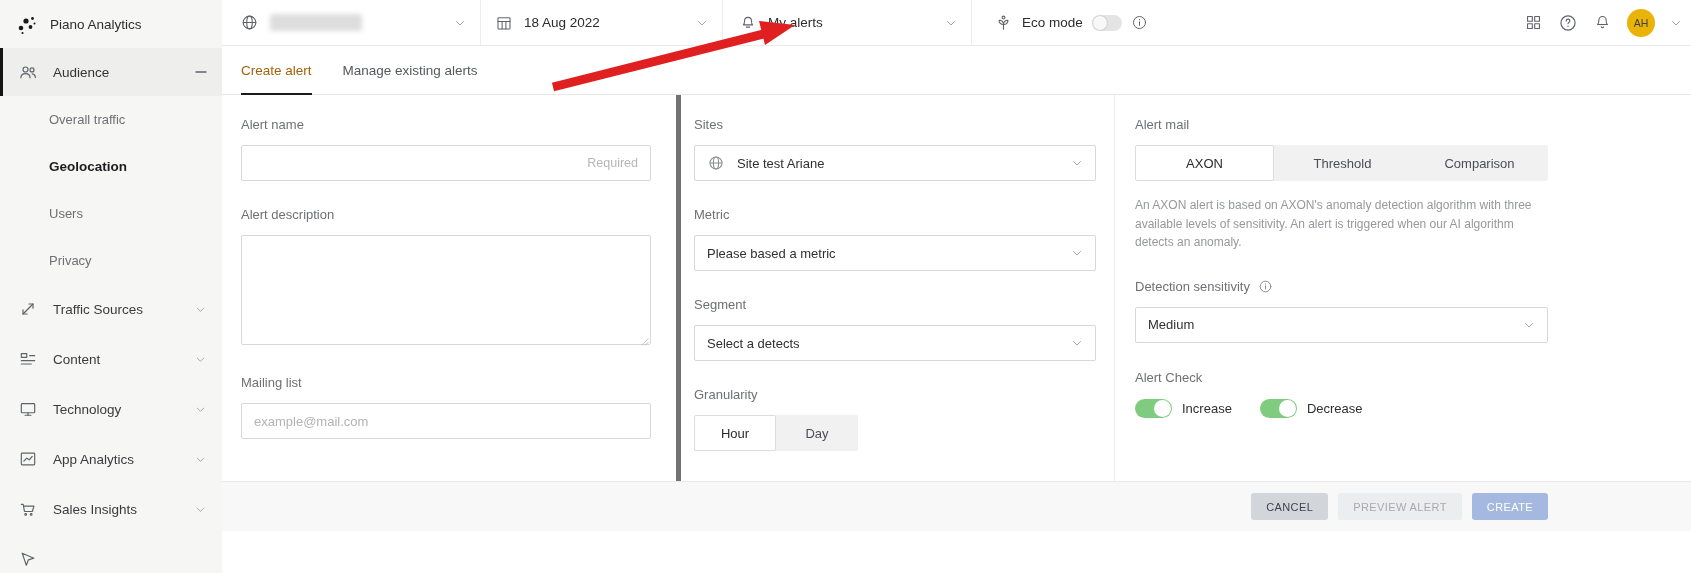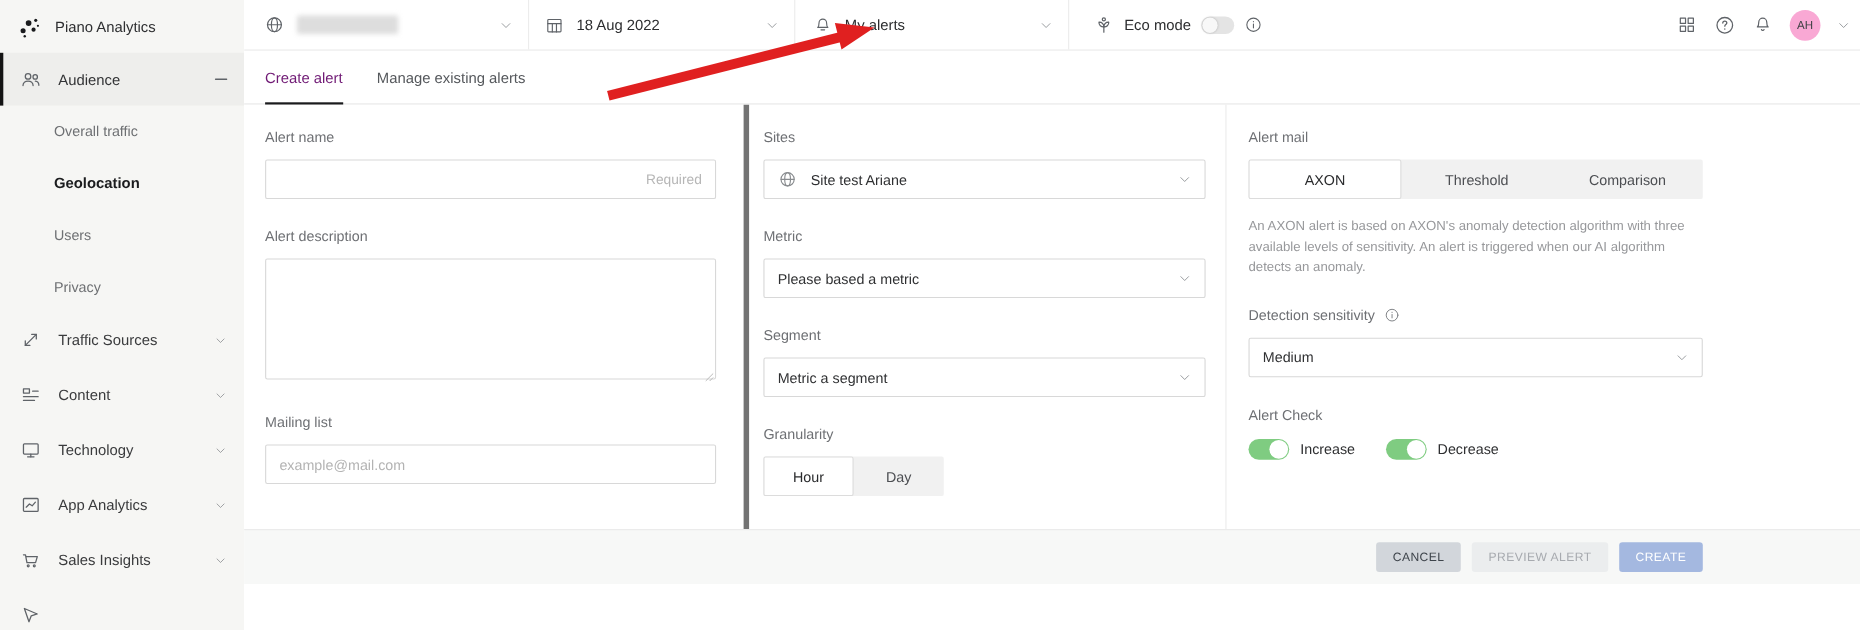--- a/index.html
+++ b/index.html
@@ -30,32 +30,32 @@
   .tb-sec { height:100%; display:flex; align-items:center; border-right:1px solid #ececec; }
   .tb-site { width:259px; padding:0 14px 0 18px; gap:11px; }
   .tb-date { width:242px; padding:0 14px; gap:11px; }
   .tb-alerts { width:249px; padding:0 14px 0 16px; gap:11px; }
   .tb-eco { border-right:none; padding-left:22px; gap:9px; }
   .tb-label { font-size:13.5px; color:#2c2d2f; }
   .tb-chev { margin-left:auto; }
   .blur-blob { width:92px; height:17px; background:#dddddd; border-radius:2px; filter:blur(2.5px); }
   .spacer { flex:1; }
   .tb-icons { display:flex; align-items:center; gap:15px; padding-right:9px; }
-  .avatar { width:28px; height:28px; border-radius:50%; background:#f9a8d4; display:flex;
+  .avatar { width:28px; height:28px; border-radius:50%; background:#eab308; display:flex;
             align-items:center; justify-content:center; font-size:10.5px; color:#3f4144; }
   .switch-off { width:30px; height:16px; border-radius:9px; background:#e4e4e4; position:relative; cursor:pointer; }
   .switch-off .knob { position:absolute; left:1px; top:1px; width:14px; height:14px; border-radius:50%;
                       background:#f8f8f8; box-shadow:0 0 2px rgba(0,0,0,.25); }
 
   
   .arrow-overlay { position:absolute; left:0; top:0; width:1691px; height:573px; pointer-events:none; z-index:60; }
 
   .tabs { height:49px; flex:0 0 49px; border-bottom:1px solid #e7e7e7; display:flex; gap:31px;
           padding-left:19px; }
-  .tab { display:flex; align-items:center; font-size:13.5px; color:#701a75; position:relative; cursor:pointer; }
+  .tab { display:flex; align-items:center; font-size:13.5px; color:#a16207; position:relative; cursor:pointer; }
   .tab.inactive { color:#55585c; }
   .tab.active::after { content:""; position:absolute; left:0; right:0; bottom:-1px; height:2px; background:#1a1b1d; }
 
   .content { flex:1 1 auto; display:flex; overflow:hidden; }
   .col { padding-top:22px; }
   .col1 { width:459px; flex:0 0 459px; border-right:5px solid #737373; padding-left:19px; padding-right:25px; }
   .col2 { width:434px; flex:0 0 434px; border-right:1px solid #ececec; padding-left:13px; padding-right:18px; }
   .col3 { flex:1; padding-left:20px; padding-right:143px; }
 
   .f-label { font-size:13px; color:#6e7074; margin-bottom:13px; }
@@ -402,21 +402,21 @@
             <span class="icon chev">
               <svg width="12" height="12" viewBox="0 0 24 24">
                   <polyline points="5,9 12,16 19,9"></polyline>
                 </svg>
             </span>
           </div>
         </div>
         <div class="group">
           <div class="f-label">Segment</div>
           <div class="select-box">
-            <span class="sel-text">Metric a segment</span>
+            <span class="sel-text">Select a detects</span>
             <span class="icon chev">
               <svg width="12" height="12" viewBox="0 0 24 24">
                   <polyline points="5,9 12,16 19,9"></polyline>
                 </svg>
             </span>
           </div>
         </div>
         <div class="group">
           <div class="f-label">Granularity</div>
           <div class="seg gran">

